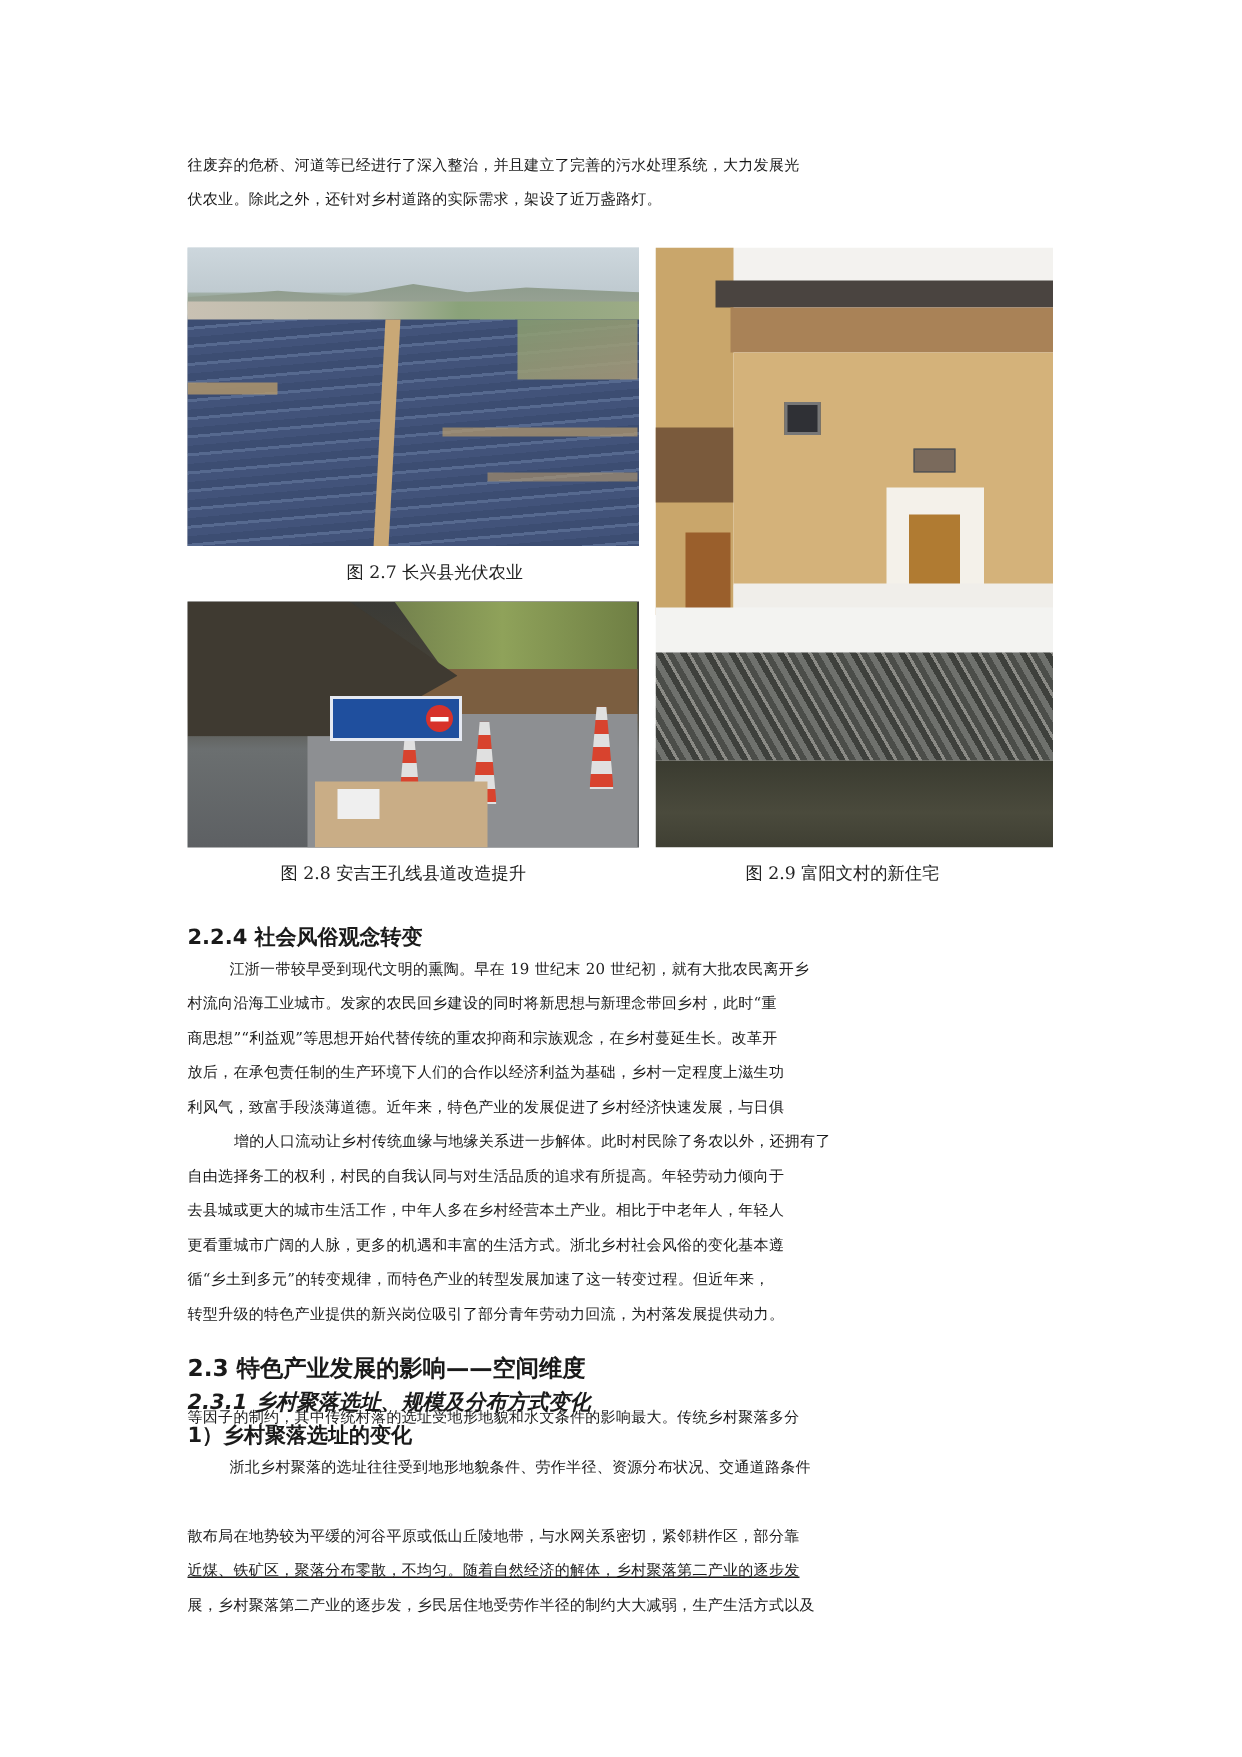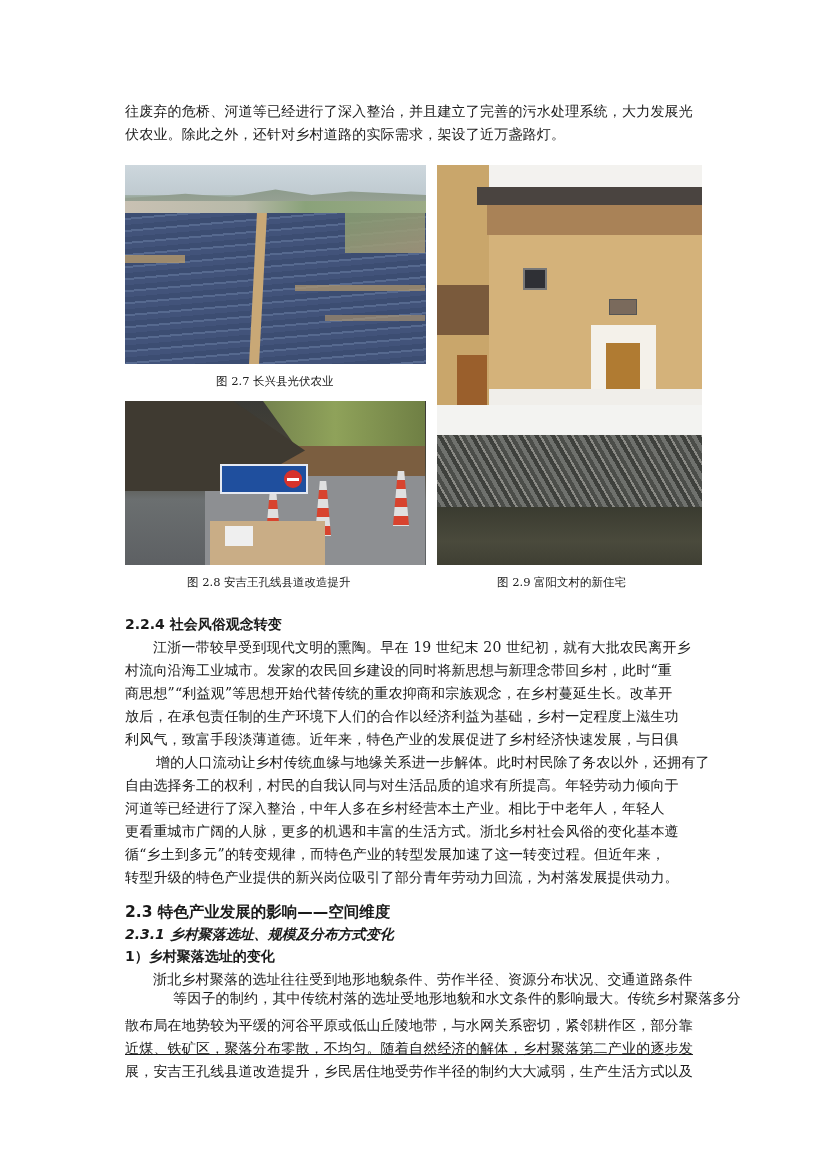--- a/index.html
+++ b/index.html
@@ -1,19 +1,19 @@
 <!DOCTYPE html>
 <html><head>
 <meta charset="utf-8">
 <style>
   html, body { margin: 0; padding: 0; background: #ffffff; }
   body { width: 828px; height: 1171px; position: relative; overflow: hidden;
          font-family: "DejaVu Serif", "Liberation Serif", serif; color: #1a1a1a; }
   .page { position: absolute; left: 0; top: 0; width: 828px; height: 1171px; }
-  .line { position: absolute; left: 125px; width: 580px; font-size: 14px; line-height: 20px;
+  .line { position: absolute; left: 125px; width: 580px; font-size: 10px; line-height: 20px;
           white-space: nowrap; letter-spacing: 0.2px; }
   .indent { left: 153px; width: 552px; }
   .h3 { position: absolute; left: 125px; font-family: "DejaVu Sans", "Liberation Sans", sans-serif;
         font-weight: bold; white-space: nowrap; }
   .fig { position: absolute; overflow: hidden; }
   .caption { position: absolute; font-size: 11.5px; white-space: nowrap; color: #222; }
 
   
   .solar { background: linear-gradient(180deg,#c9d4da 0%, #b8c6cc 12%, #8f9e8b 18%, #a8a79a 22%, #4e5d7a 26%, #3f4f70 100%); }
   .solar .sky { position:absolute; left:0; top:0; width:100%; height:30px; background: linear-gradient(#cdd7dd,#bfcad0); }
@@ -78,21 +78,21 @@
     <div class="sky"></div>
     <div class="hills"></div>
     <div class="town"></div>
     <div class="panels"></div>
     <div class="field"></div>
     <div class="dirt1"></div>
     <div class="dirt2"></div>
     <div class="dirt3"></div>
     <div class="road"></div>
   </div>
-  <div class="caption" style="left:216px; top:374px;">图 2.7 长兴县光伏农业</div>
+  <div class="caption" style="left:231px; top:374px;">图 2.7 长兴县光伏农业</div>
 
   <div class="fig road-img" style="left:125px; top:401px; width:301px; height:164px;">
     <div class="trees"></div>
     <div class="dirt"></div>
     <div class="asphalt"></div>
     <div class="mound"></div>
     <div class="cone" style="left:190px; top:80px;"></div>
     <div class="cone" style="left:268px; top:70px;"></div>
     <div class="cone" style="left:140px; top:90px;"></div>
     <div class="sign">
@@ -123,27 +123,27 @@
   <div class="caption" style="left:497px; top:575px;">图 2.9    富阳文村的新住宅</div>
 
   <div class="h3" style="top:616px; font-size:14px;">2.2.4 社会风俗观念转变</div>
   <div class="line indent" style="top:637px;">江浙一带较早受到现代文明的熏陶。早在 19 世纪末 20 世纪初，就有大批农民离开乡</div>
   <div class="line" style="top:660px;">村流向沿海工业城市。发家的农民回乡建设的同时将新思想与新理念带回乡村，此时“重</div>
   <div class="line" style="top:683px;">商思想”“利益观”等思想开始代替传统的重农抑商和宗族观念，在乡村蔓延生长。改革开</div>
   <div class="line" style="top:706px;">放后，在承包责任制的生产环境下人们的合作以经济利益为基础，乡村一定程度上滋生功</div>
   <div class="line" style="top:729px;">利风气，致富手段淡薄道德。近年来，特色产业的发展促进了乡村经济快速发展，与日俱</div>
   <div class="line" style="top:752px;margin-left:31px;">增的人口流动让乡村传统血缘与地缘关系进一步解体。此时村民除了务农以外，还拥有了</div>
   <div class="line" style="top:775px;">自由选择务工的权利，村民的自我认同与对生活品质的追求有所提高。年轻劳动力倾向于</div>
-  <div class="line" style="top:798px;">河道等已经进行了深入整治，中年人多在乡村经营本土产业。相比于中老年人，年轻人</div>
+  <div class="line" style="top:798px;">去县城或更大的城市生活工作，中年人多在乡村经营本土产业。相比于中老年人，年轻人</div>
   <div class="line" style="top:821px;">更看重城市广阔的人脉，更多的机遇和丰富的生活方式。浙北乡村社会风俗的变化基本遵</div>
   <div class="line" style="top:844px;">循“乡土到多元”的转变规律，而特色产业的转型发展加速了这一转变过程。但近年来，</div>
   <div class="line" style="top:867px;">转型升级的特色产业提供的新兴岗位吸引了部分青年劳动力回流，为村落发展提供动力。</div>
 
   <div class="h3" style="top:902px; font-size:15.5px;">2.3 特色产业发展的影响——空间维度</div>
   <div class="h3" style="top:926px; font-size:14px;font-style:italic;">2.3.1 乡村聚落选址、规模及分布方式变化</div>
   <div class="h3" style="top:948px; font-size:14px;">1）乡村聚落选址的变化</div>
   <div class="line indent" style="top:969px;">浙北乡村聚落的选址往往受到地形地貌条件、劳作半径、资源分布状况、交通道路条件</div>
-  <div class="line" style="top:988px;margin-left:48px;">等因子的制约，其中传统村落的选址受地形地貌和水文条件的影响最大。传统乡村聚落多分</div>
+  <div class="line" style="top:936px;">等因子的制约，其中传统村落的选址受地形地貌和水文条件的影响最大。传统乡村聚落多分</div>
   <div class="line" style="top:1015px;">散布局在地势较为平缓的河谷平原或低山丘陵地带，与水网关系密切，紧邻耕作区，部分靠</div>
   <div class="line" style="top:1038px;text-decoration:underline;">近煤、铁矿区，聚落分布零散，不均匀。随着自然经济的解体，乡村聚落第二产业的逐步发</div>
-  <div class="line" style="top:1061px;">展，安吉王孔线县道改造提升，乡民居住地受劳作半径的制约大大减弱，生产生活方式以及</div>
+  <div class="line" style="top:1061px;">展，乡村聚落第二产业的逐步发，乡民居住地受劳作半径的制约大大减弱，生产生活方式以及</div>
 
 </div>
 
 </body></html>

